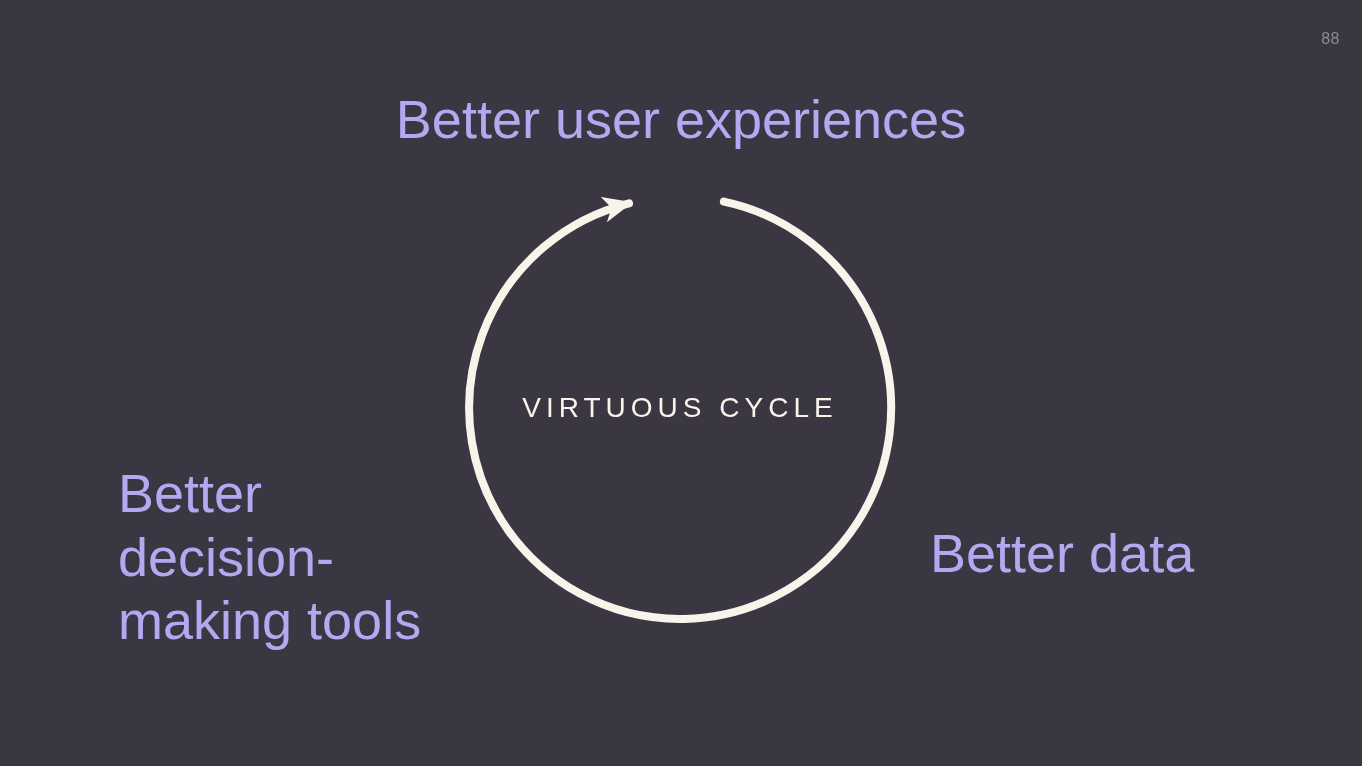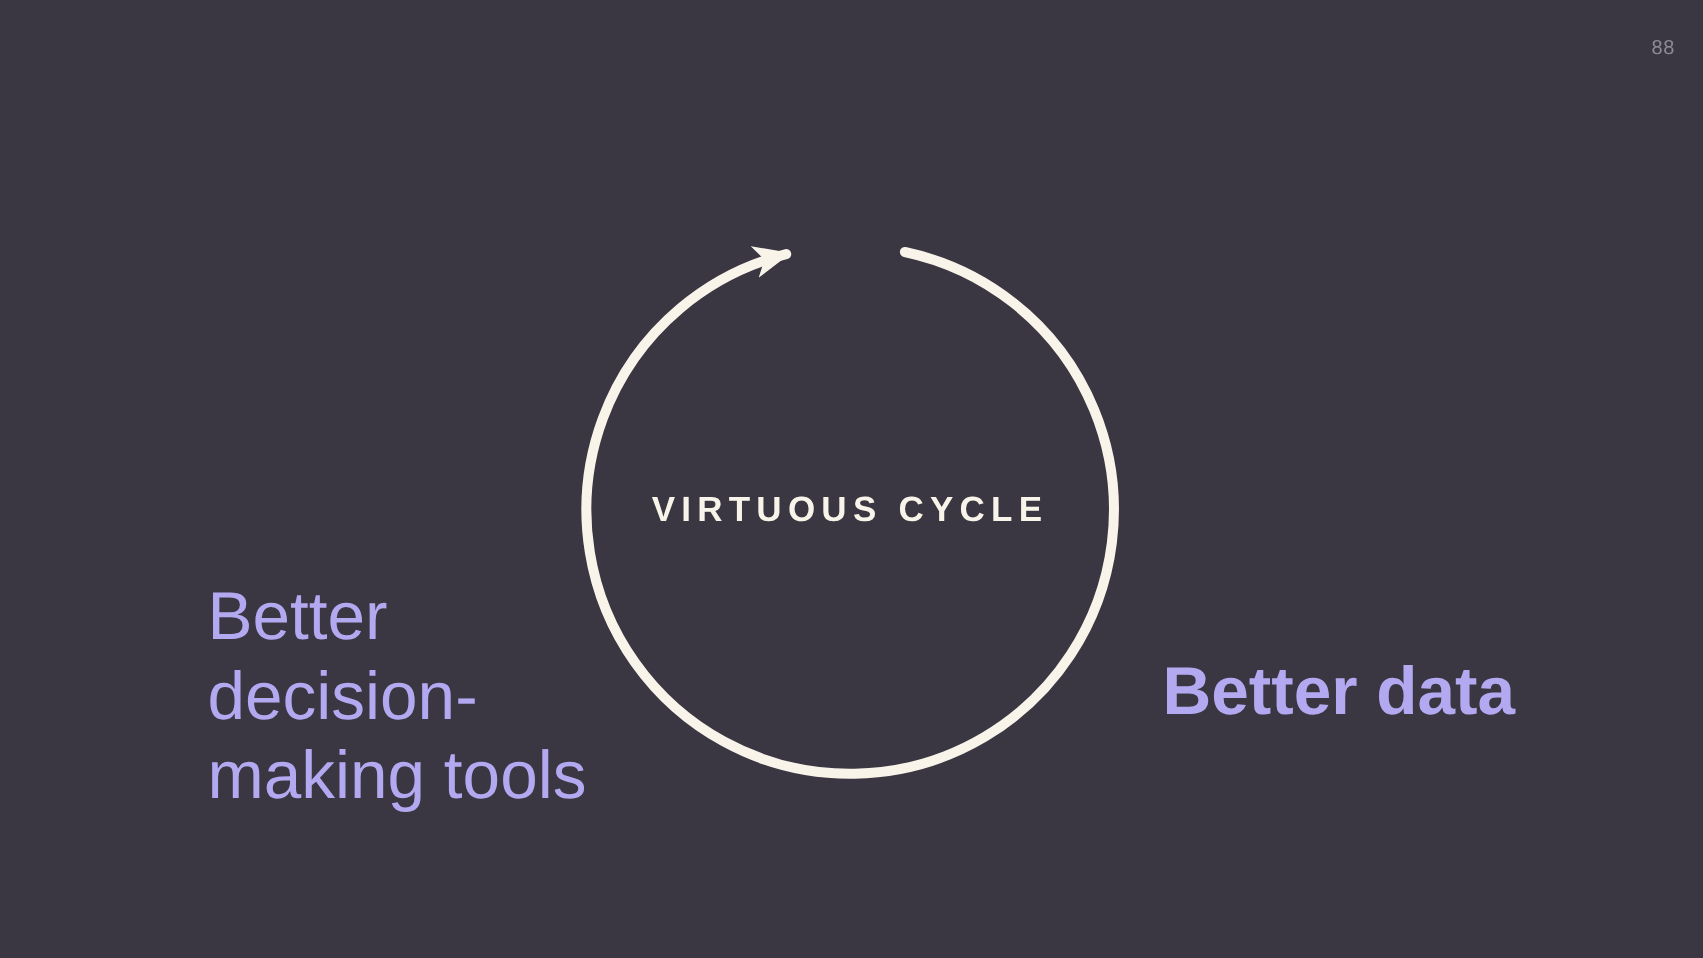--- a/index.html
+++ b/index.html
@@ -55,53 +55,53 @@
     left: 0;
     top: 0;
     width: 450px;
     height: 450px;
     display: flex;
     align-items: center;
     justify-content: center;
     color: #f8f4e9;
     font-size: 28px;
     letter-spacing: 5px;
-    font-weight: 700;
+    font-weight: 400;
     white-space: nowrap;
   }
   .left-label {
     position: absolute;
     left: 118px;
     top: 462px;
     font-size: 54px;
     line-height: 1.18;
     color: #b3a9f0;
     font-weight: 400;
-    margin-left: 48px;
   }
   .right-label {
     position: absolute;
     left: 930px;
     top: 522px;
     font-size: 54px;
     line-height: 1.18;
     color: #b3a9f0;
-    font-weight: 700;
+    font-weight: 400;
   }
   .label-line {
     display: block;
   }
 </style>
 </head>
 <body>
 
 <div class="slide">
 
   <div class="page-number">88</div>
 
+  <div class="top-label">Better user experiences</div>
 
   <div class="cycle-wrap">
     <svg class="cycle-svg" viewBox="0 0 450 450" aria-hidden="true">
       <defs>
         <marker id="arrowhead" markerUnits="userSpaceOnUse" markerWidth="34" markerHeight="26" refX="26" refY="13" orient="auto">
           <path d="M0,0 L30,13 L0,26 L8,13 Z" fill="#f8f4e9"></path>
         </marker>
       </defs>
       <path d="M 268.9 18.6 A 211 211 0 1 1 174.0 20.3" fill="none" stroke="#f8f4e9" stroke-width="8" stroke-linecap="round" marker-end="url(#arrowhead)"></path>
     </svg>

